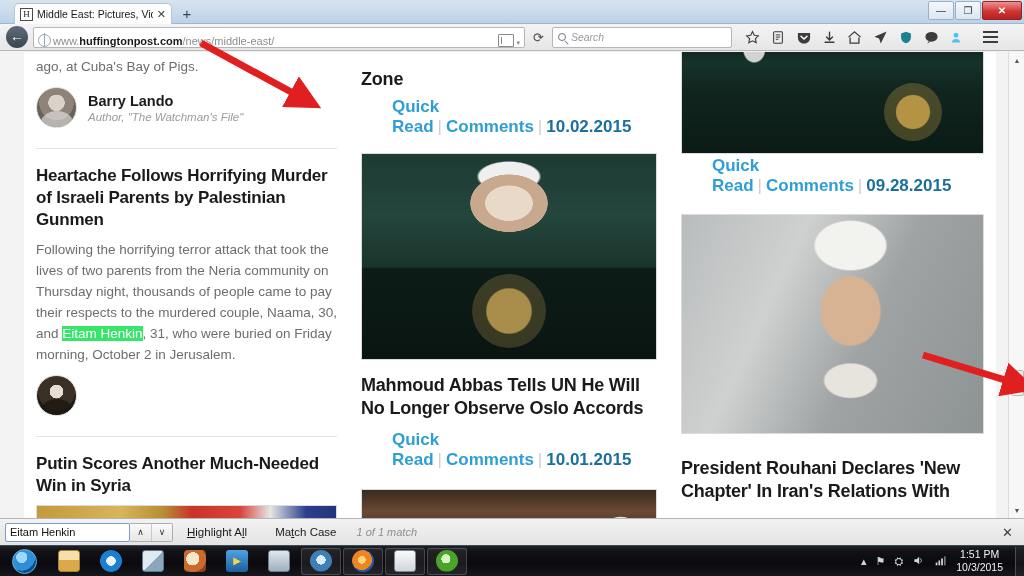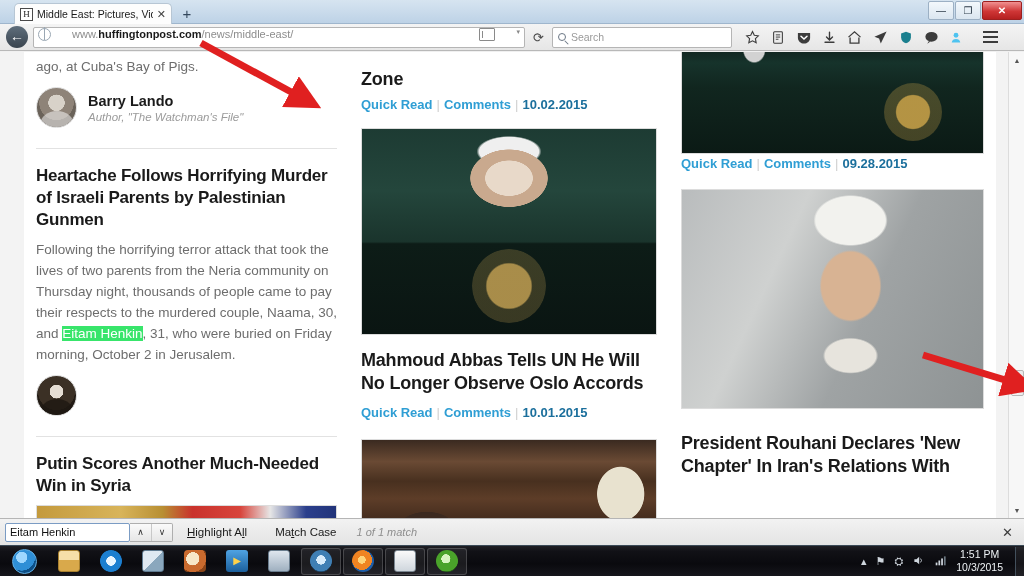--- a/index.html
+++ b/index.html
@@ -60,21 +60,21 @@
   }
   .backbtn {
     width: 22px; height: 22px; border-radius: 50%;
     background: linear-gradient(to bottom, #5f6e7c, #39444e);
     color: #fff; font-size: 14px; line-height: 21px; text-align: center;
     flex: 0 0 22px;
   }
   .urlbar {
     flex: 1 1 auto; height: 21px; background: #fff;
     border: 1px solid #b5b5b5; border-radius: 2px;
-    display: flex; align-items: flex-start; padding: 0 4px; gap: 21px;
+    display: flex; align-items: flex-end; padding: 0 4px; gap: 2px;
     max-width: 492px;
   }
   .globe {
     width: 13px; height: 13px; border-radius: 50%;
     border: 1.5px solid #9aa7b3; flex: 0 0 13px; position: relative;
   }
   .globe::after {
     content: ""; position: absolute; left: 4.5px; top: -1.5px;
     width: 0; height: 13px; border-left: 1.5px solid #9aa7b3;
   }
@@ -98,21 +98,21 @@
   }
   .mag {
     width: 8px; height: 8px; border: 1.5px solid #6b7785; border-radius: 50%;
     position: relative; flex: 0 0 8px;
   }
   .mag::after {
     content: ""; position: absolute; right: -4px; bottom: -3px;
     width: 5px; height: 0; border-top: 1.5px solid #6b7785;
     transform: rotate(45deg);
   }
-  .searchph { font-size: 10.5px; color: #9a9a9a; }
+  .searchph { font-size: 10.5px; color: #9a9a9a; font-style: italic; }
   .navicons { display: flex; align-items: center; gap: 11px; padding-left: 8px; }
   .navicons svg { display: block; }
   .hamburger { margin-left: 10px; display: flex; flex-direction: column; gap: 3px; }
   .hamburger i { display: block; width: 15px; height: 2px; background: #3c3c3c; }
 
   
   .viewport {
     position: absolute; left: 0; top: 52px; right: 0; bottom: 27px;
     background: #f3f3f3; overflow: hidden;
   }
@@ -152,21 +152,21 @@
   .author-role { font-size: 11.5px; color: #9b9b9b; font-style: italic; margin-top: 2px; }
 
   .divider { height: 1px; background: #e2e2e2; margin: 4px 0 16px; }
 
   .headline {
     font-size: 17px; line-height: 22px; font-weight: bold; color: #1a1a1a;
     letter-spacing: -0.2px; margin-bottom: 8px;
   }
   .headline.mid { font-size: 18px; line-height: 23px; }
 
-  .meta { font-size: 13px; font-weight: bold; color: #2f9ed4; padding: 2px 0 4px; }
+  .meta { font-size: 17px; font-weight: bold; color: #2f9ed4; padding: 2px 0 4px; margin-left: 31px; }
   .meta .sep { color: #cfcfcf; font-weight: normal; padding: 0 4px; }
   .meta .date { color: #1b6f9c; }
 
   
   .thumb { width: 100%; border: 1px solid #dcdcdc; }
   .thumb-abbas {
     height: 207px;
     background:
       radial-gradient(ellipse 62px 46px at 50% 24%, #e8d9c9 0 38%, #c9a98e 39% 62%, rgba(201,169,142,0) 63%),
       radial-gradient(ellipse 54px 26px at 50% 11%, #efefef 0 55%, rgba(239,239,239,0) 60%),

